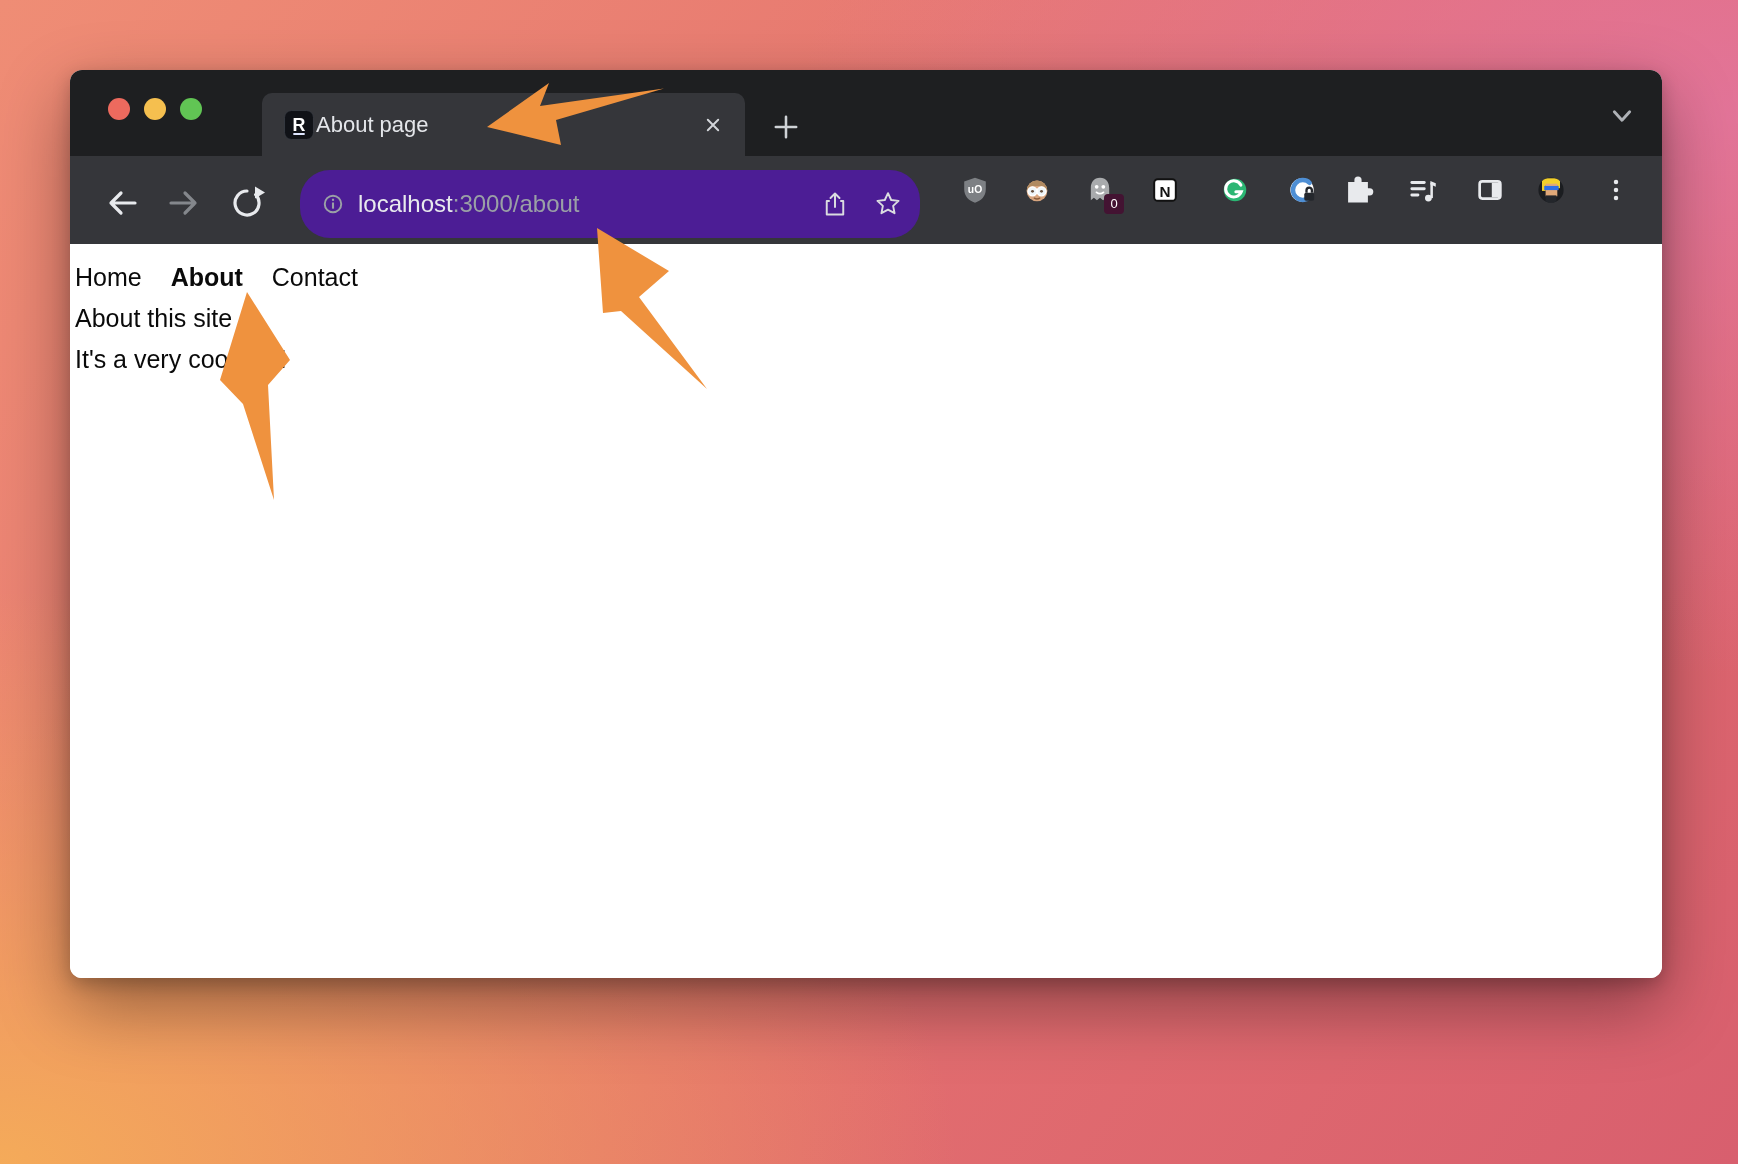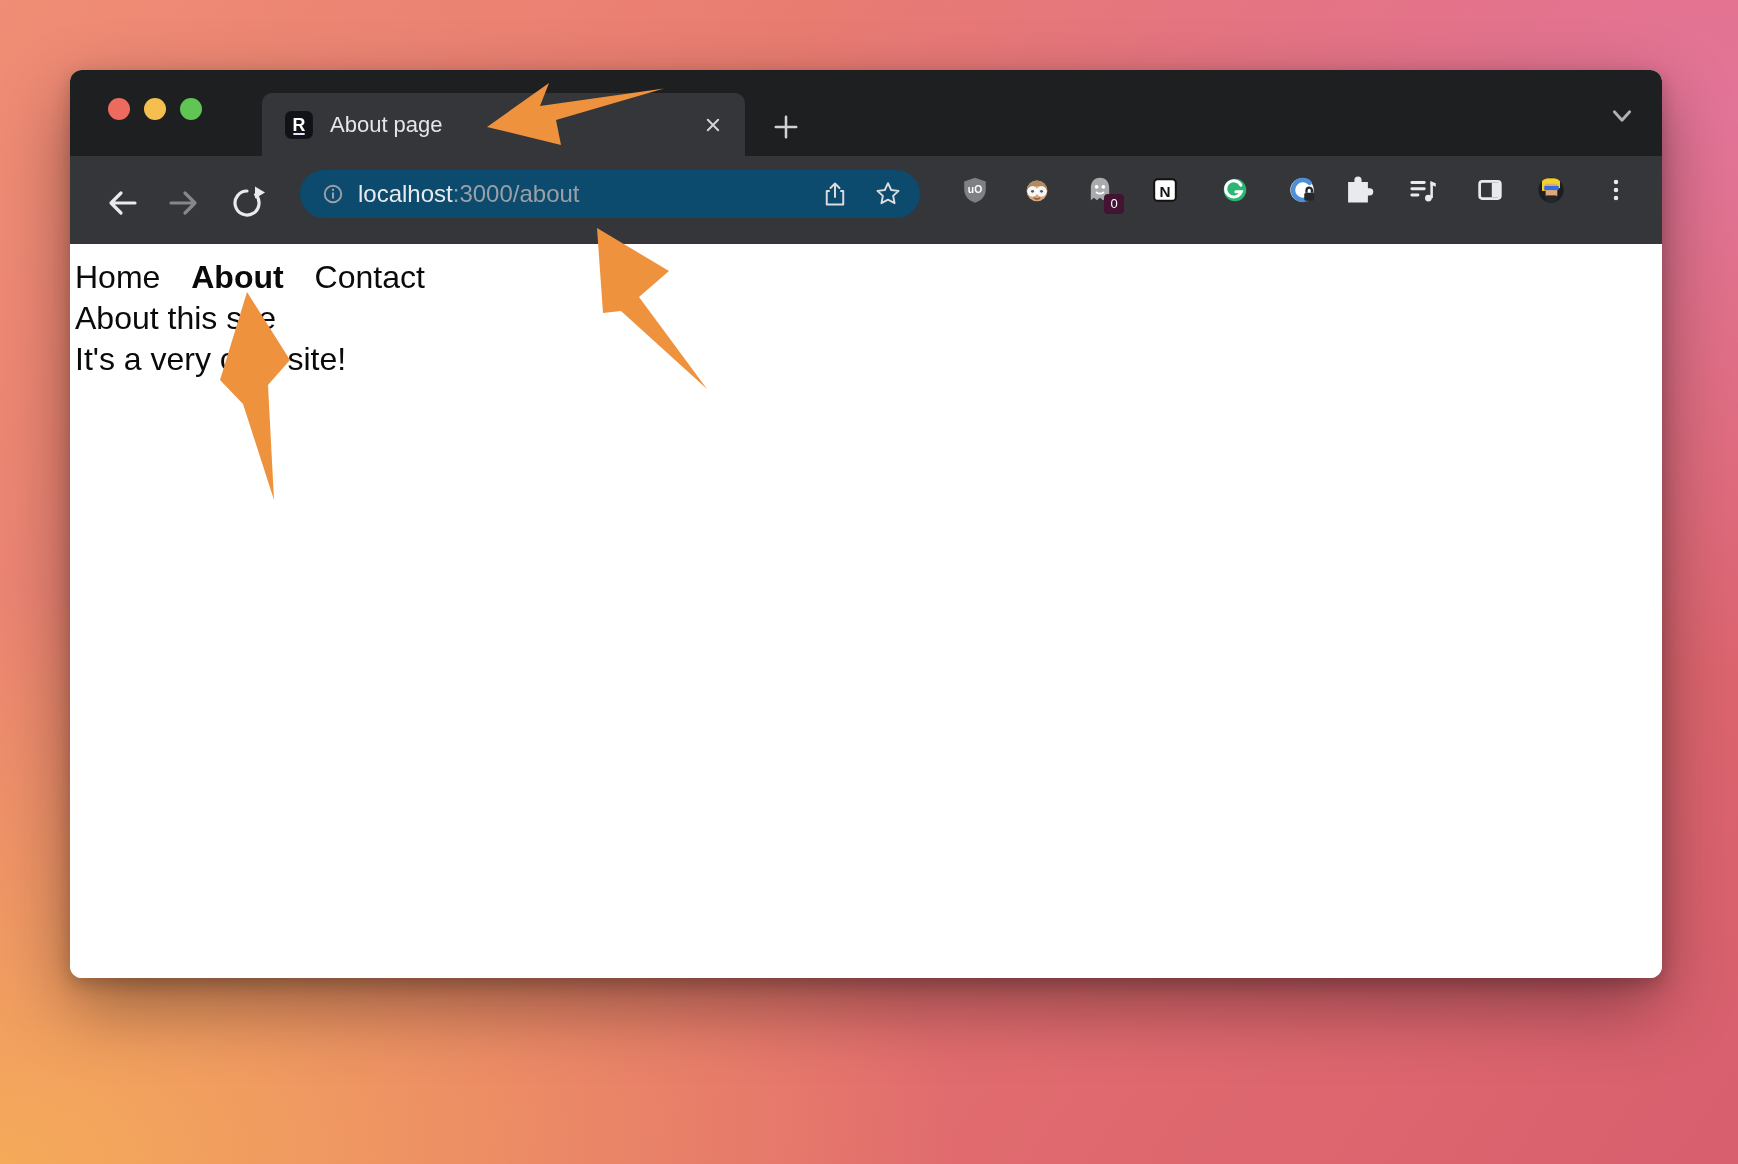--- a/index.html
+++ b/index.html
@@ -29,52 +29,52 @@
   .light{ width:22px; height:22px; border-radius:50%; }
   .light.red{ background:#ed6a5e; }
   .light.yellow{ background:#f5bf4f; }
   .light.green{ background:#61c554; }
 
   .tab{
     position:absolute; left:192px; top:23px; width:483px; height:63px;
     background:#35363a; border-radius:10px 10px 0 0;
     display:flex; align-items:center; padding:0 16px 0 20px;
   }
-  .tab-title{ color:#e4e6ea; font-size:22px; margin-left:14px; flex:1;
+  .tab-title{ color:#e4e6ea; font-size:22px; margin-left:0; flex:1;
     white-space:nowrap; overflow:hidden; }
   .icon-btn{ display:flex; align-items:center; justify-content:center;
     background:none; border:none; cursor:pointer; padding:0; }
   .newtab{ position:absolute; left:696px; top:37px; width:40px; height:40px; }
   .tabsearch{ position:absolute; left:1532px; top:26px; width:40px; height:40px; }
 
   
   .toolbar{ position:relative; height:88px; background:#35363a; flex:none; }
   .nav-btn{ position:absolute; top:27px; width:40px; height:40px; }
   .back{ left:32px; } .forward{ left:94px; } .reload{ left:157px; }
 
   .omnibox{
-    position:absolute; left:230px; top:14px; width:620px; height:48px;
-    background:#0c4a6e; border-radius:30px;
+    position:absolute; left:230px; top:14px; width:620px; height:68px;
+    background:#4c1d95; border-radius:30px;
     display:flex; align-items:center; padding:0 16px 0 18px; cursor:text;
   }
   .url{ font-size:24px; margin-left:10px; white-space:nowrap; }
   .url .host{ color:#e8eaed; }
   .url .rest{ color:#9aa0a6; }
   .omni-right{ margin-left:auto; display:flex; align-items:center; gap:22px; }
 
   .ext{ position:absolute; top:16px; width:36px; height:36px; }
   .badge{
     position:absolute; right:-6px; bottom:-6px; min-width:20px; height:20px;
     background:#431332; color:#fff; font-size:13px; line-height:20px;
     text-align:center; border-radius:4px; padding:0 3px;
   }
 
   
   .page{ flex:1; background:#ffffff; padding:13px 0 0 5px;
-    font-size:32px; line-height:41px; color:#0a0a0a; }
+    font-size:25px; line-height:41px; color:#0a0a0a; }
   .nav a{ color:#0a0a0a; text-decoration:none; margin-right:22px; cursor:pointer; }
   .nav a.active{ font-weight:bold; }
 
   
   .annotations{ position:absolute; left:0; top:0; width:1738px; height:1164px;
     pointer-events:none; z-index:50; }
 
   svg text{ font-family:"Liberation Sans", sans-serif; }
 </style>
 </head>

